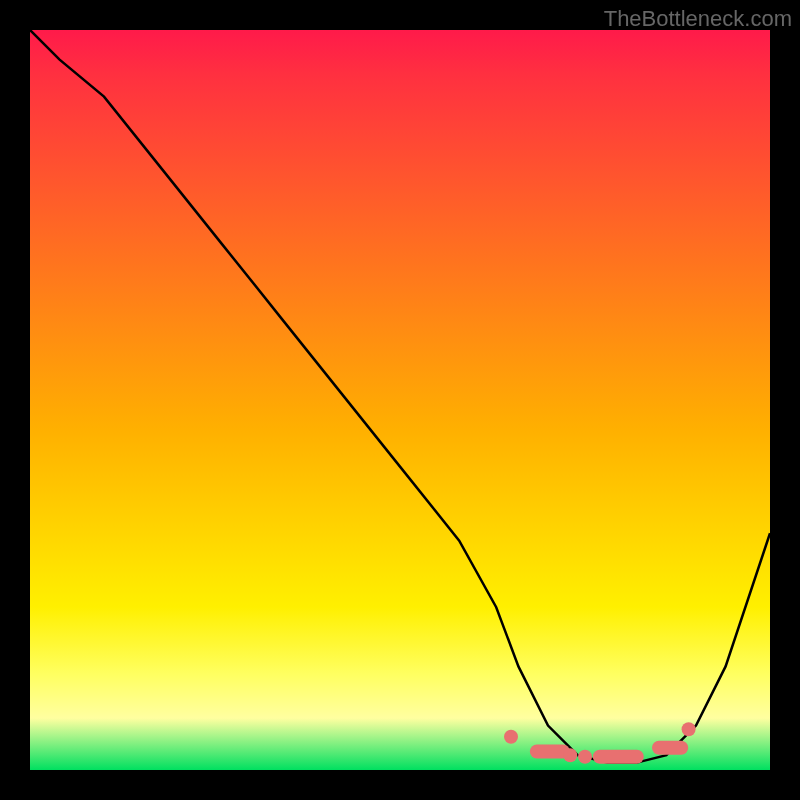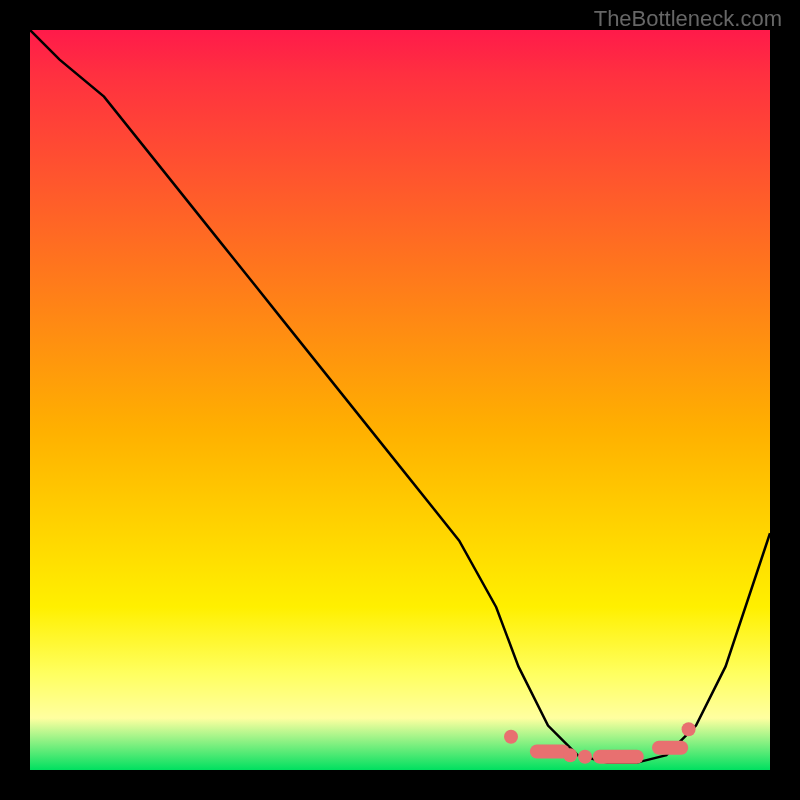--- a/index.html
+++ b/index.html
@@ -6,21 +6,21 @@
   body {
     width: 800px;
     height: 800px;
     background: #000;
     position: relative;
     font-family: Arial, sans-serif;
   }
   .watermark {
     position: absolute;
     top: 6px;
-    right: 18px;
+    right: 8px;
     color: #666;
     font-size: 22px;
     font-weight: 500;
     z-index: 10;
     margin-left: 28px;
   }
   .plot-area {
     position: absolute;
     left: 30px;
     top: 30px;

